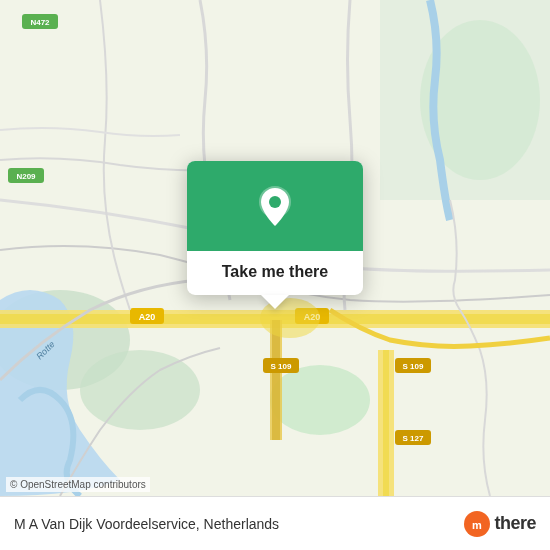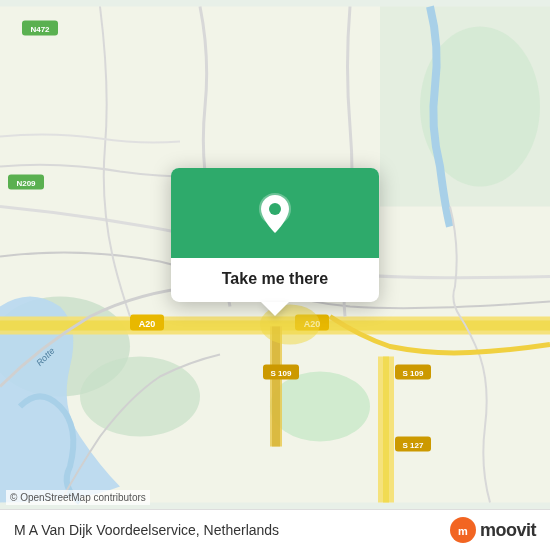--- a/index.html
+++ b/index.html
@@ -28,21 +28,21 @@
 
     
     .map-bg {
       position: absolute;
       inset: 0;
       width: 100%;
       height: 100%;
     }
 
     .bottom-bar {
-      height: 41px;
+      height: 54px;
       background: #fff;
       border-top: 1px solid #ddd;
       display: flex;
       align-items: center;
       padding: 0 14px;
       justify-content: space-between;
     }
 
     .bottom-text {
       font-size: 14px;
@@ -71,21 +71,21 @@
     
     .popup-card {
       position: absolute;
       left: 50%;
       top: 50%;
       transform: translate(-50%, -65%);
       background: #fff;
       border-radius: 8px;
       box-shadow: 0 4px 20px rgba(0,0,0,0.25);
       padding: 0;
-      width: 208px;
+      width: 176px;
       overflow: visible;
       z-index: 10;
     }
 
     .popup-green-top {
       background: #2eaa6b;
       border-radius: 8px 8px 0 0;
       height: 90px;
       display: flex;
       align-items: center;
@@ -228,16 +228,16 @@
 
   </div>
 
   <div class="bottom-bar">
     <span class="bottom-text">M A Van Dijk Voordeelservice, Netherlands</span>
     <div class="moovit-logo">
       <svg class="moovit-logo-icon" viewBox="0 0 28 28" xmlns="http://www.w3.org/2000/svg">
         <circle cx="14" cy="14" r="13" fill="#f26522"></circle>
         <text x="14" y="19" font-size="11" font-weight="bold" fill="white" text-anchor="middle">m</text>
       </svg>
-      <span class="moovit-logo-text">moovit</span>
+      <span class="moovit-logo-text">there</span>
     </div>
   </div>
 </div>
 
 </body></html>

